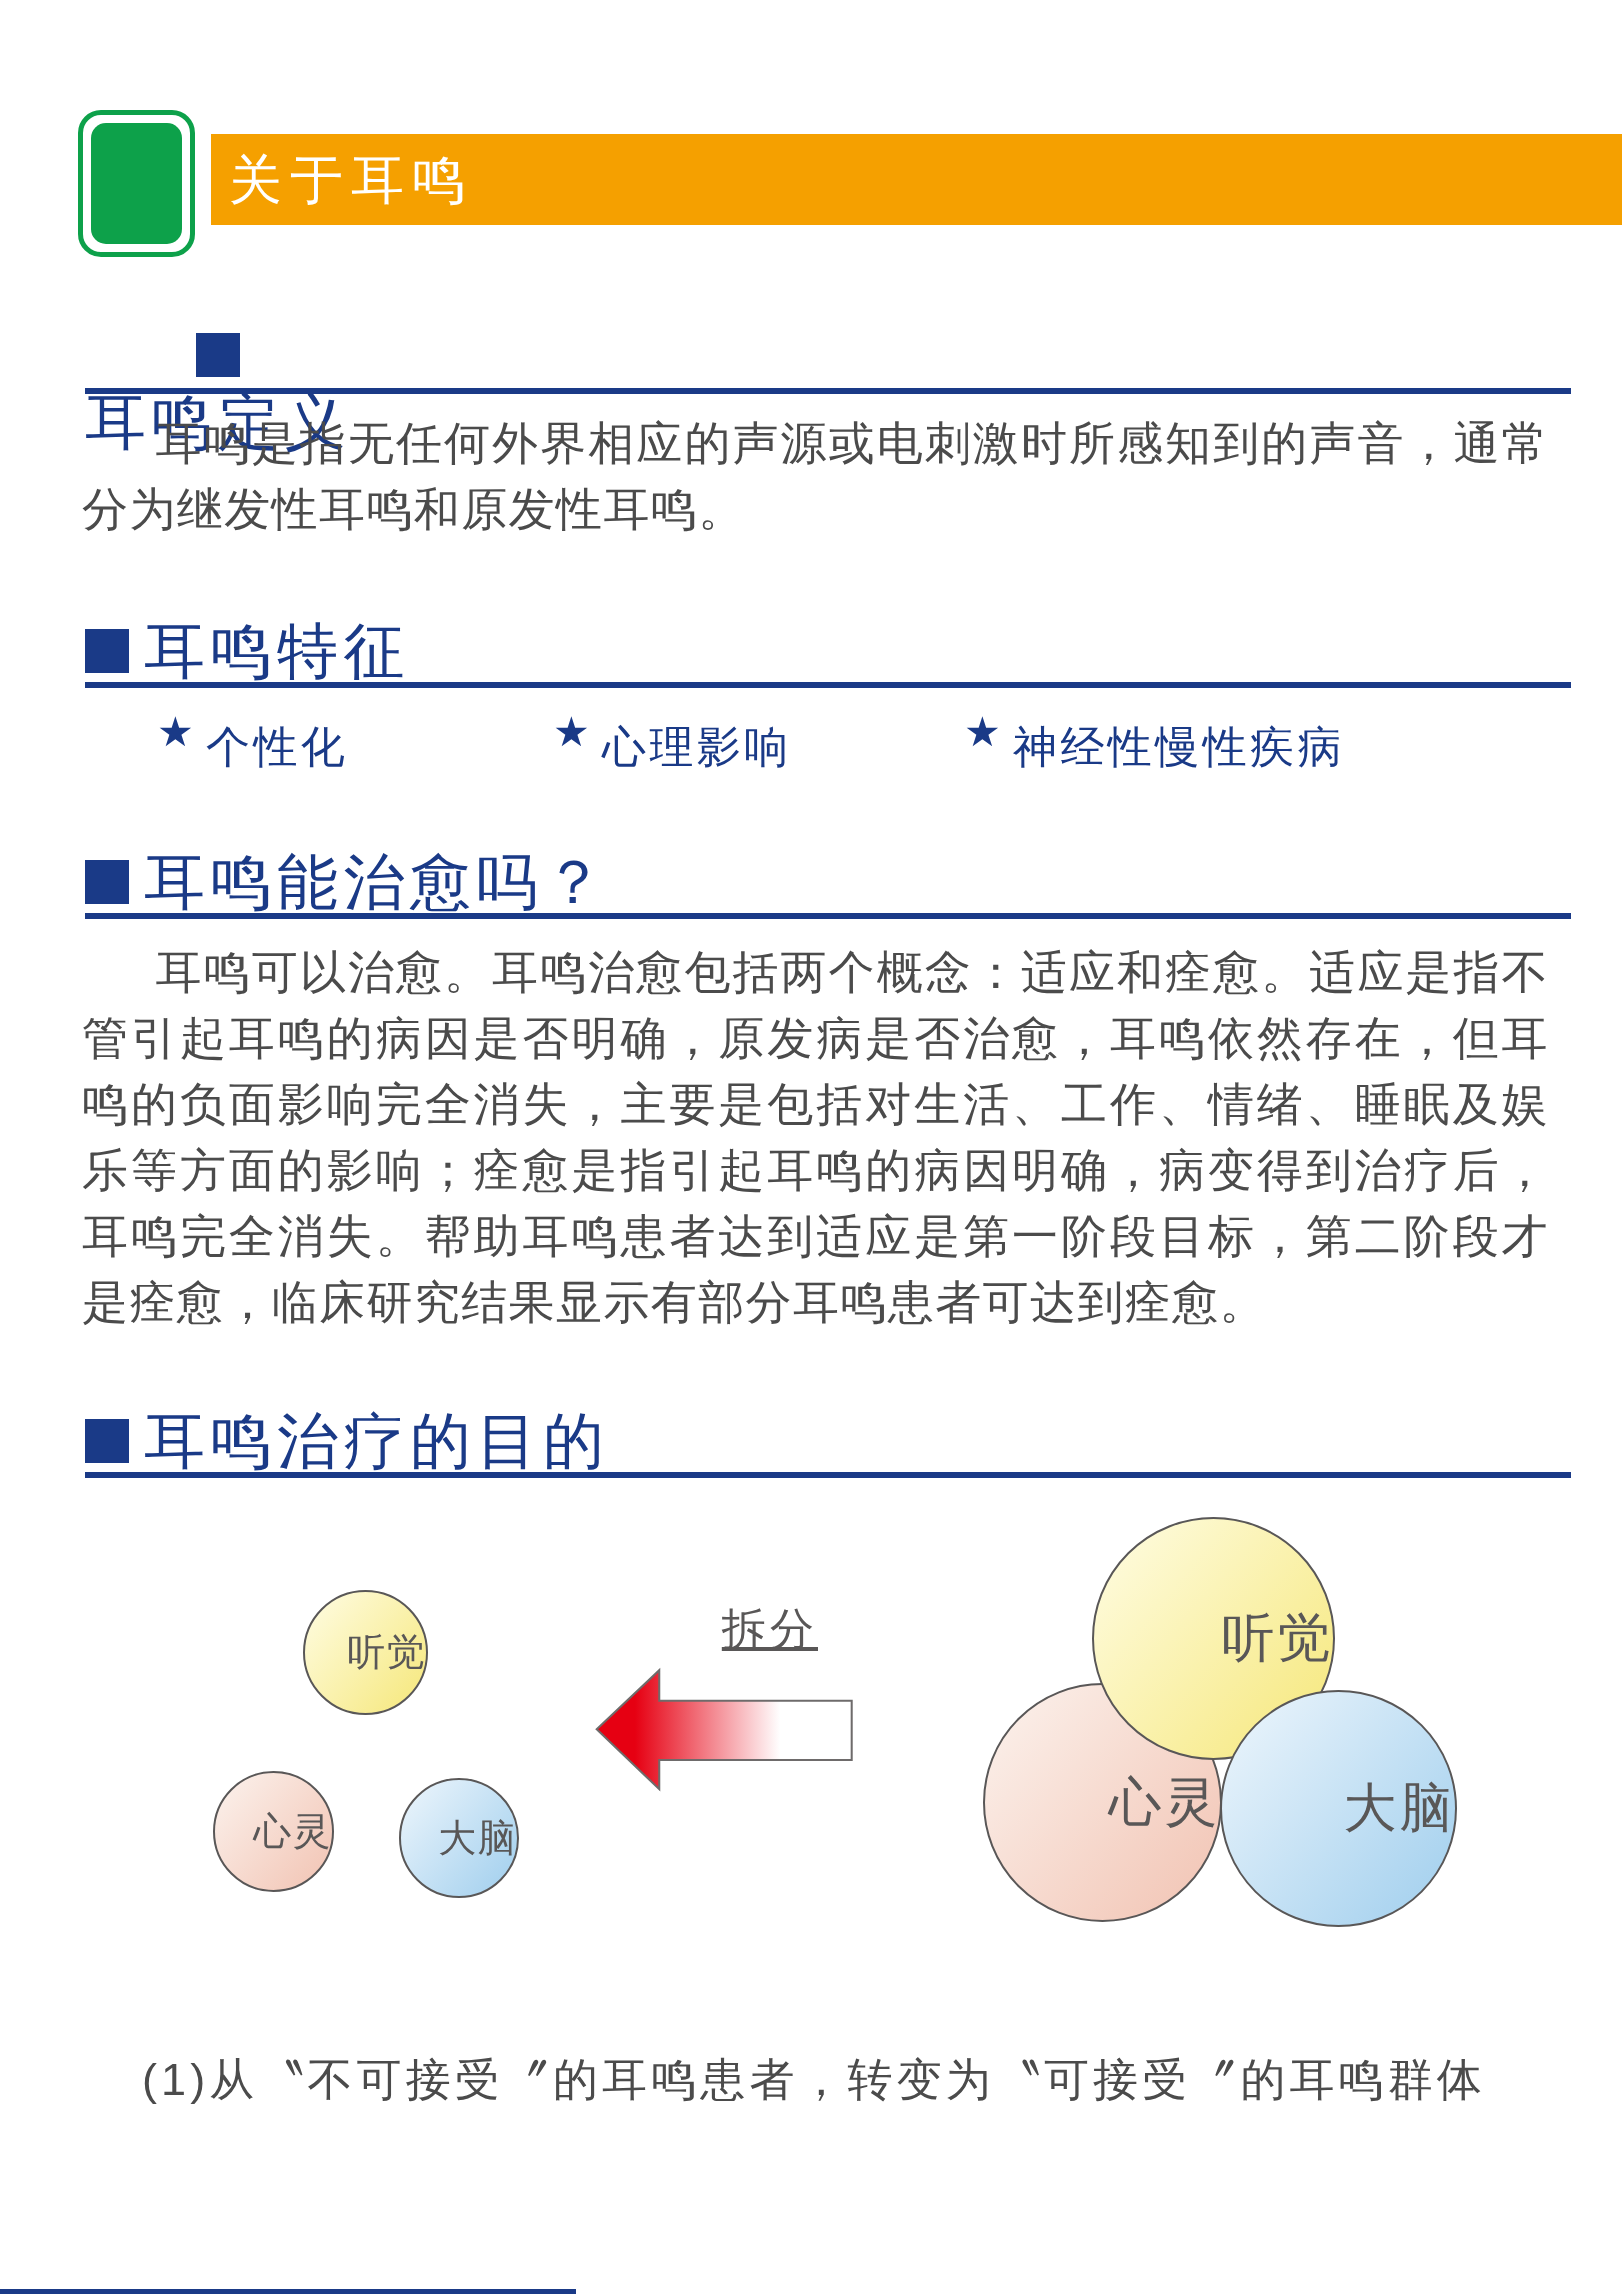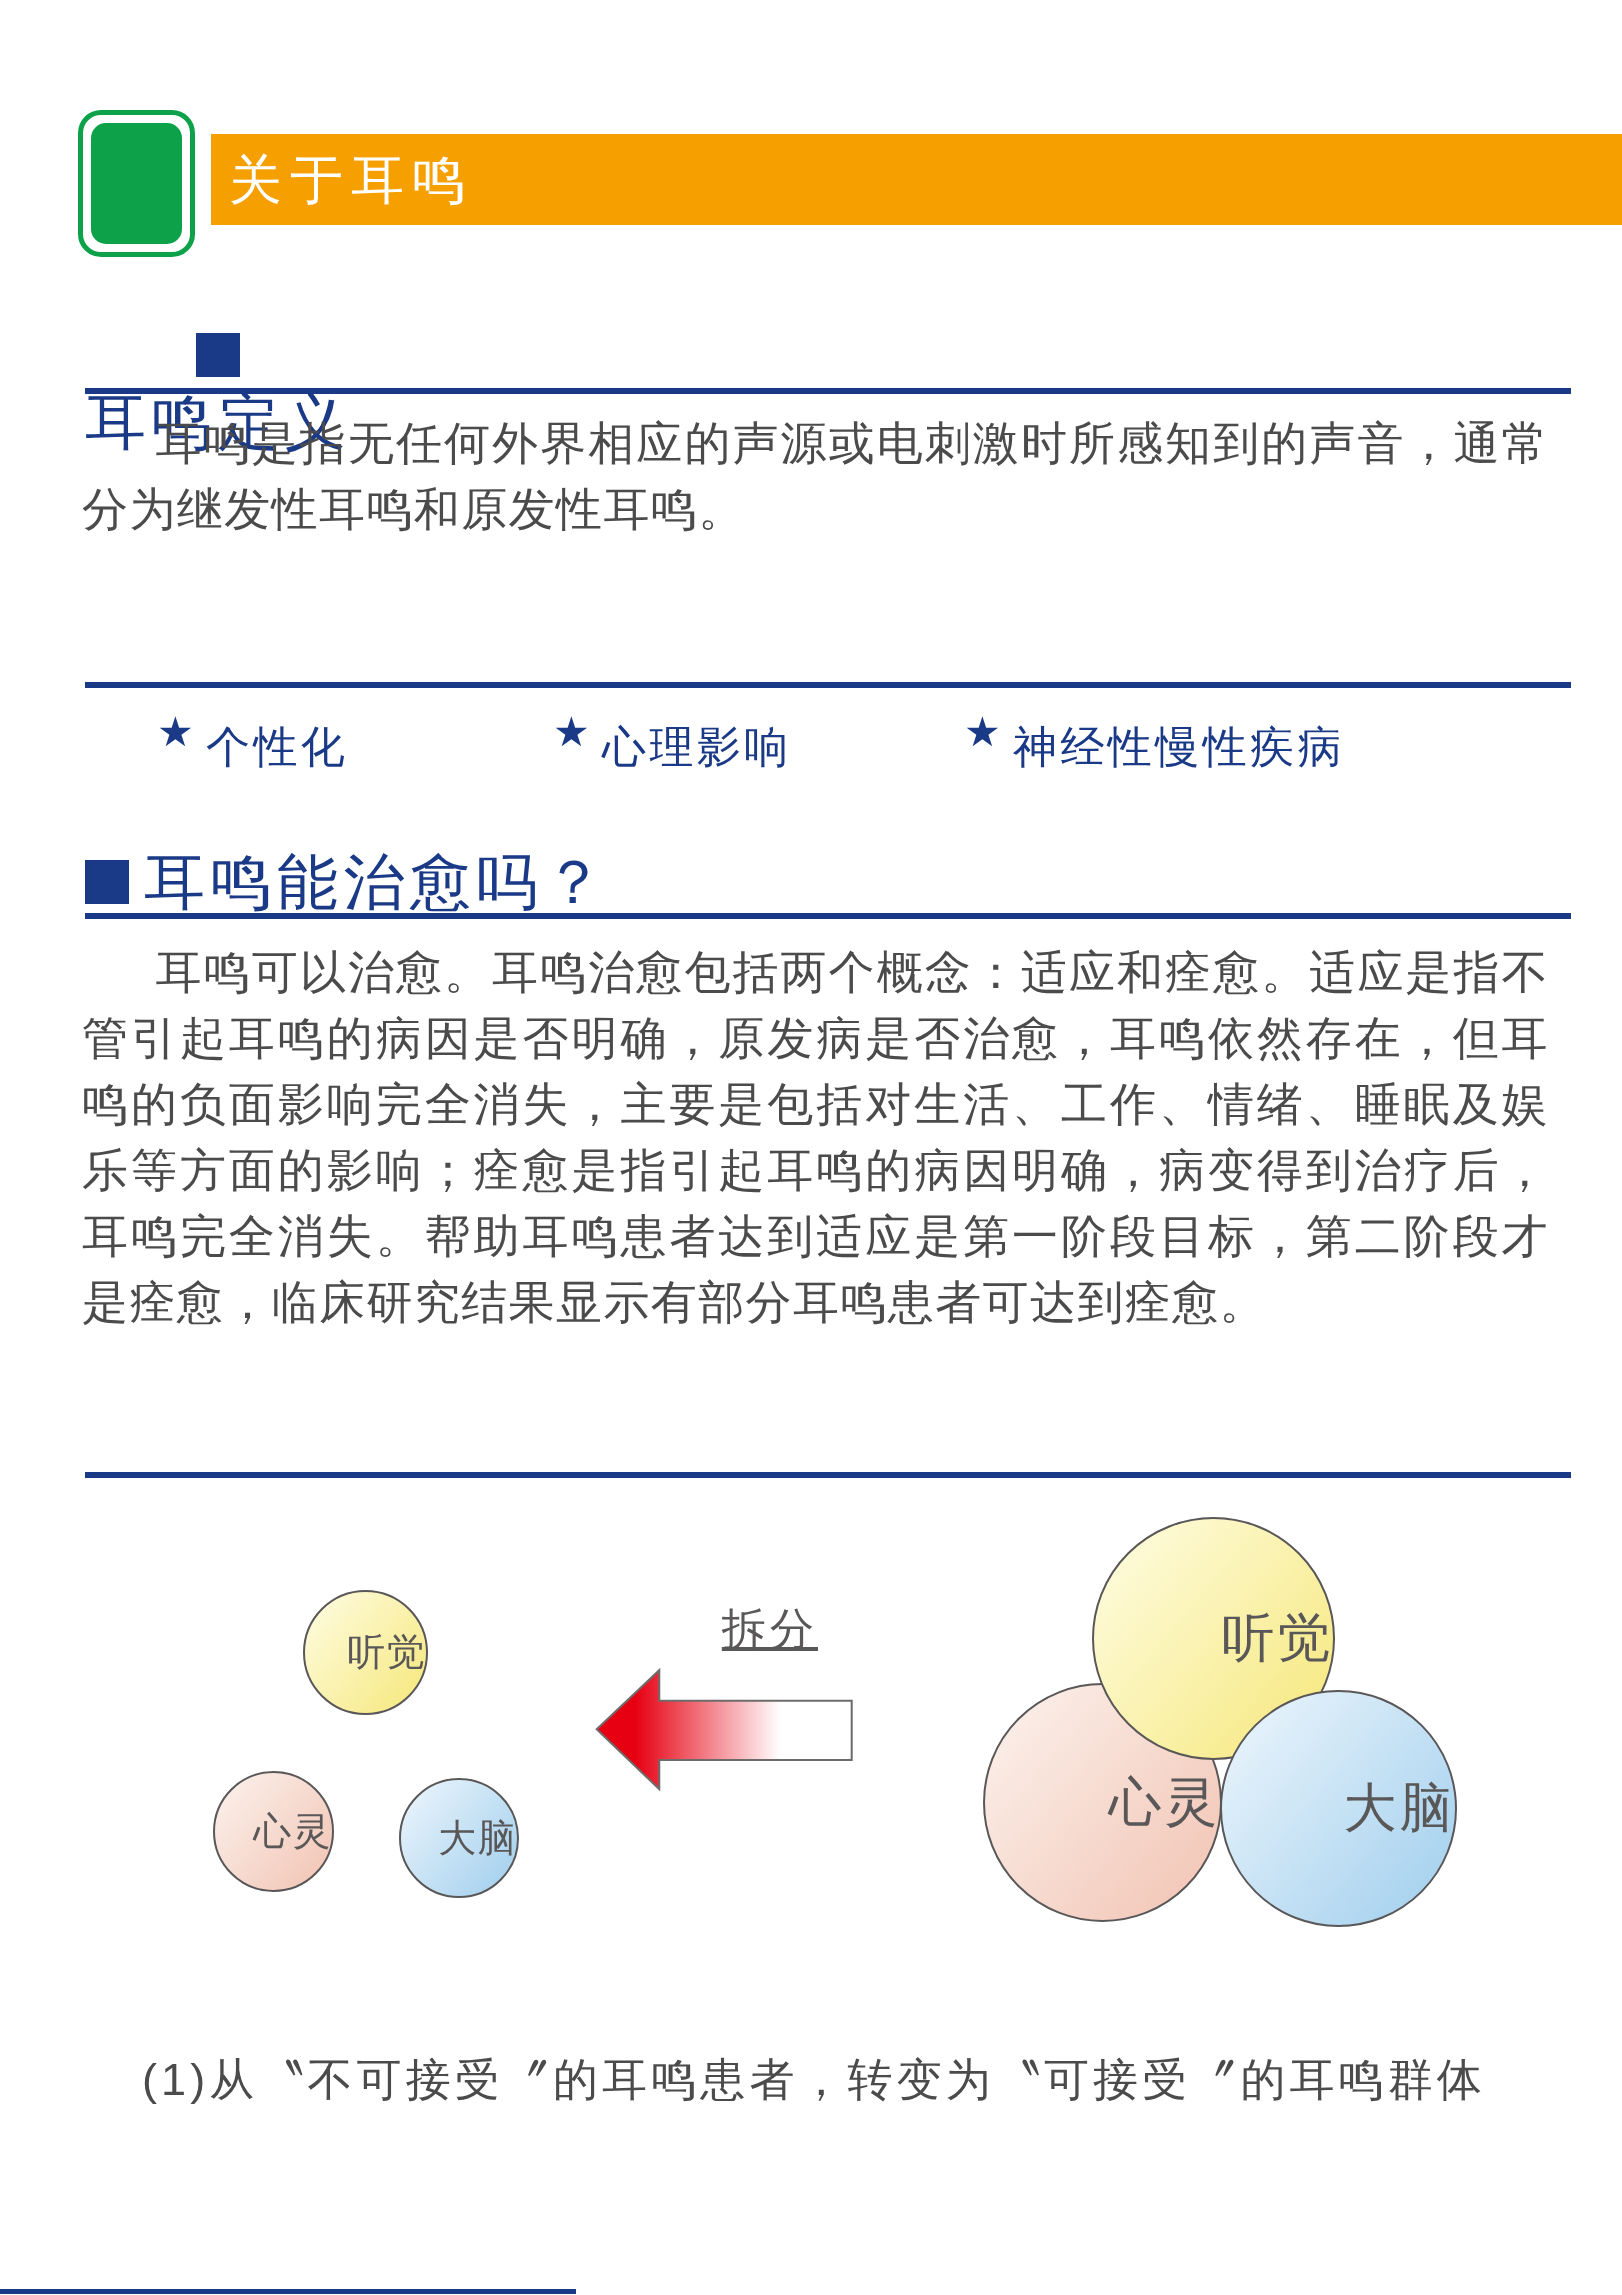--- a/index.html
+++ b/index.html
@@ -88,20 +88,24 @@
     <div class="banner-title">关于耳鸣</div>
   </div>
 
   <div class="sec-head" style="top:333px;flex-direction:column;">
     <div class="sec-bullet"></div>
     <div class="sec-title">耳鸣定义</div>
   </div>
   <div class="rule" style="top:388px;"></div>
   <div class="para" style="top:410px;">耳鸣是指无任何外界相应的声源或电刺激时所感知到的声音，通常分为继发性耳鸣和原发性耳鸣。</div>
 
+  <div class="sec-head" style="top:626px;">
+    <div class="sec-bullet"></div>
+    <div class="sec-title">耳鸣特征</div>
+  </div>
   <div class="rule" style="top:682px;"></div>
 
   <div class="star-item" style="left:157px;">
     <span class="star-glyph">★</span>
     <span class="star-label">个性化</span>
   </div>
   <div class="star-item" style="left:553px;">
     <span class="star-glyph">★</span>
     <span class="star-label">心理影响</span>
   </div>
@@ -110,20 +114,24 @@
     <span class="star-label">神经性慢性疾病</span>
   </div>
 
   <div class="sec-head" style="top:857px;justify-content:center;">
     <div class="sec-bullet"></div>
     <div class="sec-title">耳鸣能治愈吗？</div>
   </div>
   <div class="rule" style="top:913px;"></div>
   <div class="para" style="top:939px;">耳鸣可以治愈。耳鸣治愈包括两个概念：适应和痊愈。适应是指不管引起耳鸣的病因是否明确，原发病是否治愈，耳鸣依然存在，但耳鸣的负面影响完全消失，主要是包括对生活、工作、情绪、睡眠及娱乐等方面的影响；痊愈是指引起耳鸣的病因明确，病变得到治疗后，耳鸣完全消失。帮助耳鸣患者达到适应是第一阶段目标，第二阶段才是痊愈，临床研究结果显示有部分耳鸣患者可达到痊愈。</div>
 
+  <div class="sec-head" style="top:1416px;">
+    <div class="sec-bullet"></div>
+    <div class="sec-title">耳鸣治疗的目的</div>
+  </div>
   <div class="rule" style="top:1472px;"></div>
 
   <div class="circle c-yellow" style="left:303px;top:1590px;width:125px;height:125px;">
     <span class="small-label">听觉</span>
   </div>
   <div class="circle c-pink" style="left:213px;top:1771px;width:121px;height:121px;">
     <span class="small-label">心灵</span>
   </div>
   <div class="circle c-blue" style="left:399px;top:1778px;width:120px;height:120px;">
     <span class="small-label">大脑</span>

